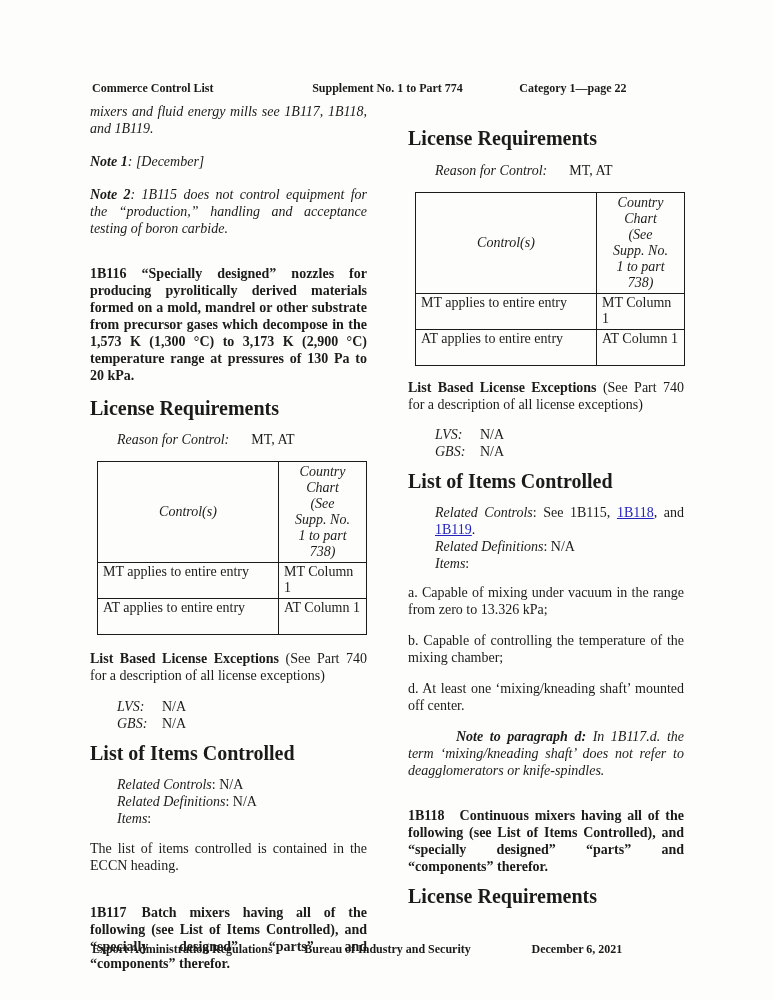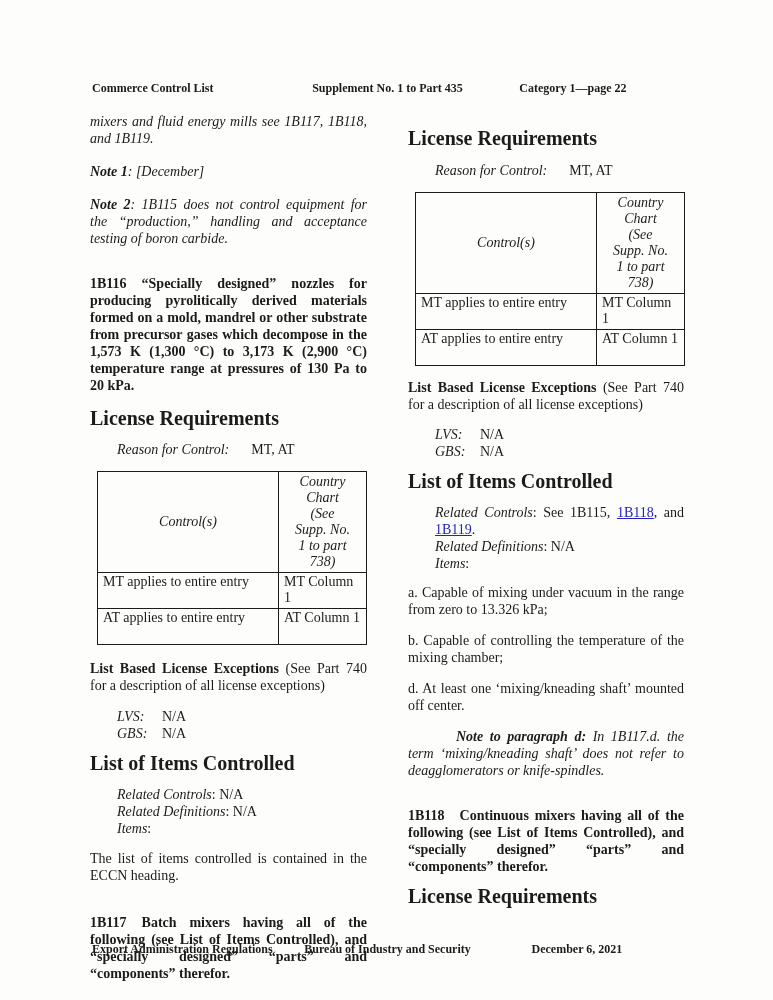--- a/index.html
+++ b/index.html
@@ -18,21 +18,21 @@
     font-weight:bold;font-size:12px;
   }
   .pg-header{top:80px;}
   .pg-footer{top:941px;}
   .pg-header .mid,.pg-footer .mid{flex:0 0 auto;text-align:center;}
   .pg-header .lft,.pg-footer .lft{flex:1 1 0;text-align:left;}
   .pg-header .rgt,.pg-footer .rgt{flex:1 1 0;text-align:center;}
 
   
   .col{position:absolute;width:277px;}
-  .col-left{left:90px;top:113px;}
+  .col-left{left:90px;top:103px;}
   .col-right{left:408px;top:130px;width:276px;}
 
   p,h3{margin:0;}
   h3{font-size:20px;font-weight:bold;line-height:17px;}
   .just{text-align:justify;}
   .it{font-style:italic;}
   .bi{font-style:italic;font-weight:bold;}
   .bold{font-weight:bold;}
   .ind{padding-left:27px;}
   .eccn-num{margin-right:15px;}
@@ -53,21 +53,21 @@
 
   a.link{color:#2323bb;text-decoration:underline;cursor:pointer;}
 </style>
 </head>
 <body>
 
 <div class="page">
 
   <div class="pg-header">
     <span class="lft">Commerce Control List</span>
-    <span class="mid">Supplement No. 1 to Part 435</span>
+    <span class="mid">Supplement No. 1 to Part 774</span>
     <span class="rgt">Category 1—page 22</span>
   </div>
 
   <div class="col col-left">
 
     <p class="it just mb16">mixers and fluid energy mills see 1B117, 1B118, and 1B119.</p>
 
     <p class="it mb16"><span class="bi">Note 1</span><span>: [December]</span></p>
 
     <p class="it just mb28"><span class="bi">Note 2</span><span>: 1B115 does not control equipment for the “production,” handling and acceptance testing of boron carbide.</span></p>

